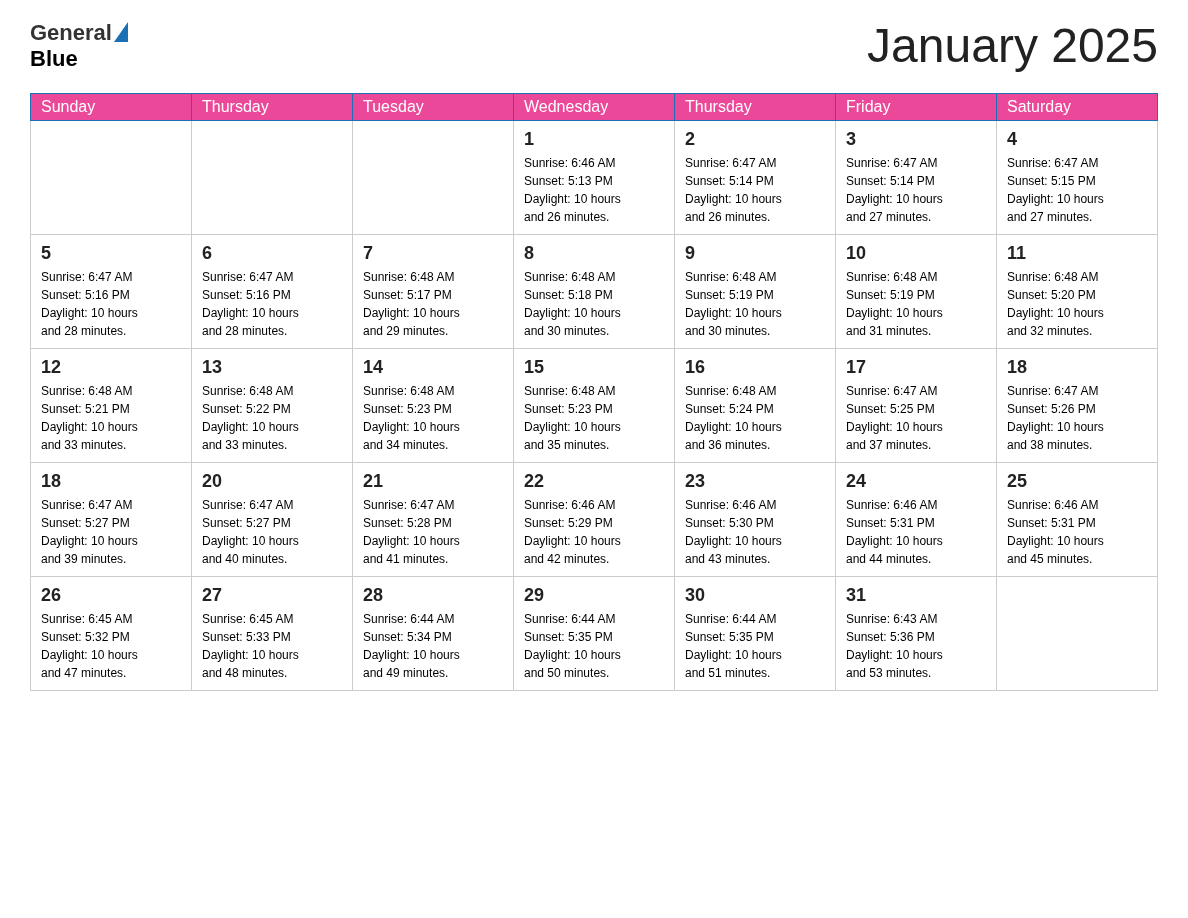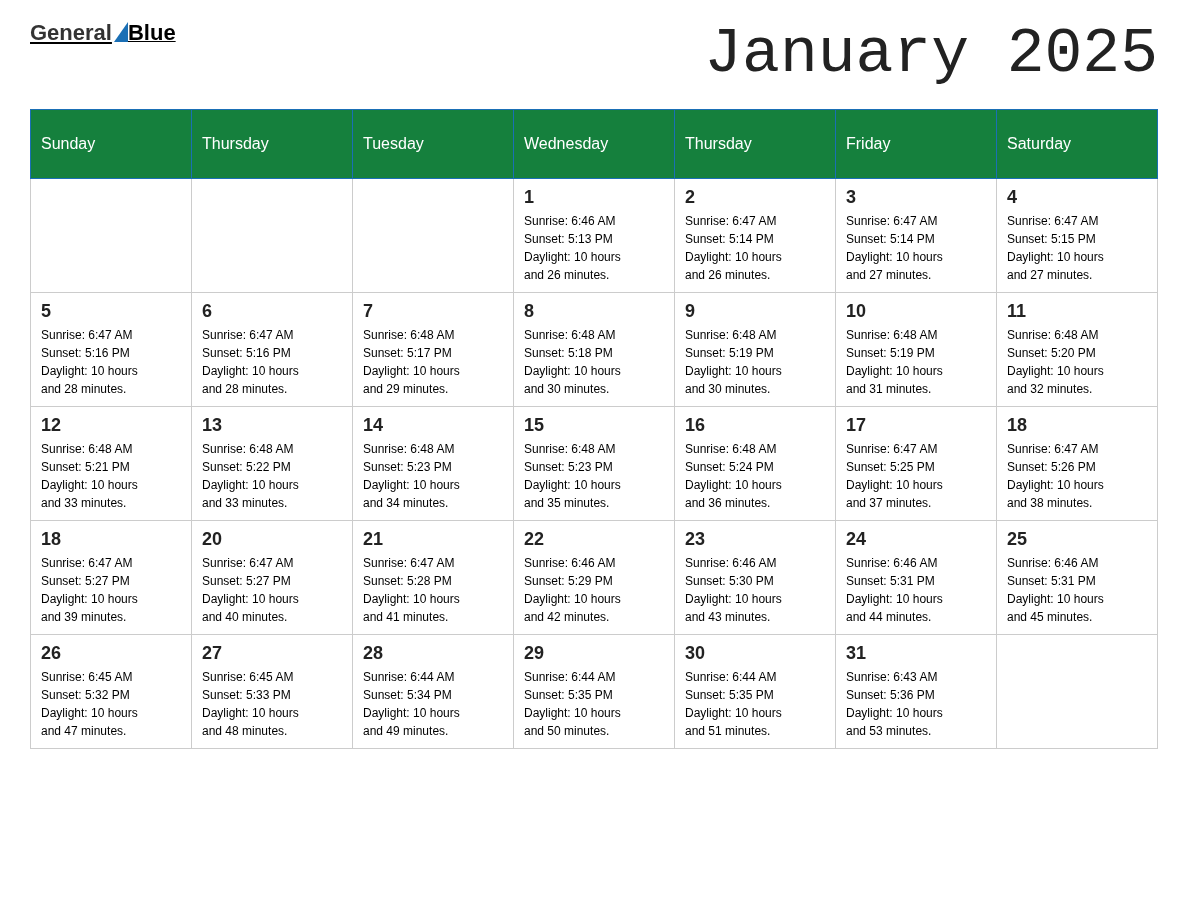--- a/index.html
+++ b/index.html
@@ -23,42 +23,41 @@
     }
     .logo-text-blue {
       font-size: 22px;
       font-weight: bold;
       color: #000000;
     }
     .title-section {
       text-align: right;
     }
     .month-title {
-      font-size: 63px;
+      font-size: 48px;
       font-weight: normal;
       color: #222;
       line-height: 1.1;
-      font-family: Liberation Mono, monospace;
     }
     .location {
       font-size: 20px;
       color: #555;
       margin-top: 4px;
     }
     .calendar {
       width: 100%;
       border-collapse: collapse;
       border: 1px solid #ccc;
     }
     .calendar th {
-      background-color: #15803d;
+      background-color: #ec4899;
       color: #fff;
       font-size: 16px;
       font-weight: normal;
-      padding: 25px 10px;
+      padding: 4px 10px;
       text-align: left;
       border: 1px solid #1a6fb5;
     }
     .calendar td {
       vertical-align: top;
       padding: 8px 10px;
       border: 1px solid #ccc;
       width: 14.28%;
       height: 110px;
     }
@@ -75,22 +74,21 @@
       line-height: 1.5;
     }
     .empty-cell {
       background: #fff;
     }
     tr td {
       border-top: 2px solid #1a6fb5;
     }
     .logo-wrapper {
       display: flex;
-      flex-direction: row;
-      text-decoration: underline;
+      flex-direction: column;
     }
     .logo-line {
       display: flex;
       align-items: center;
     }
     
     .triangle {
       display: inline-block;
       width: 0;
       height: 0;

